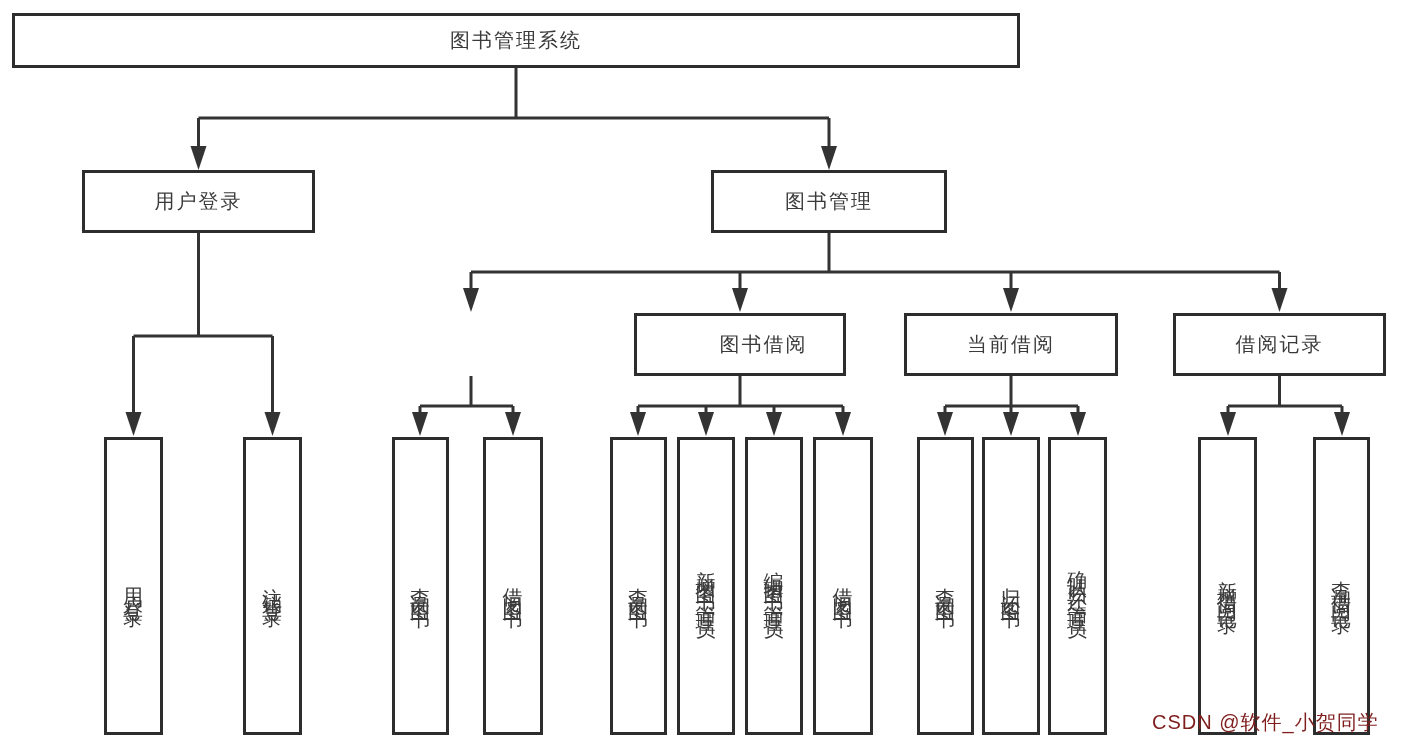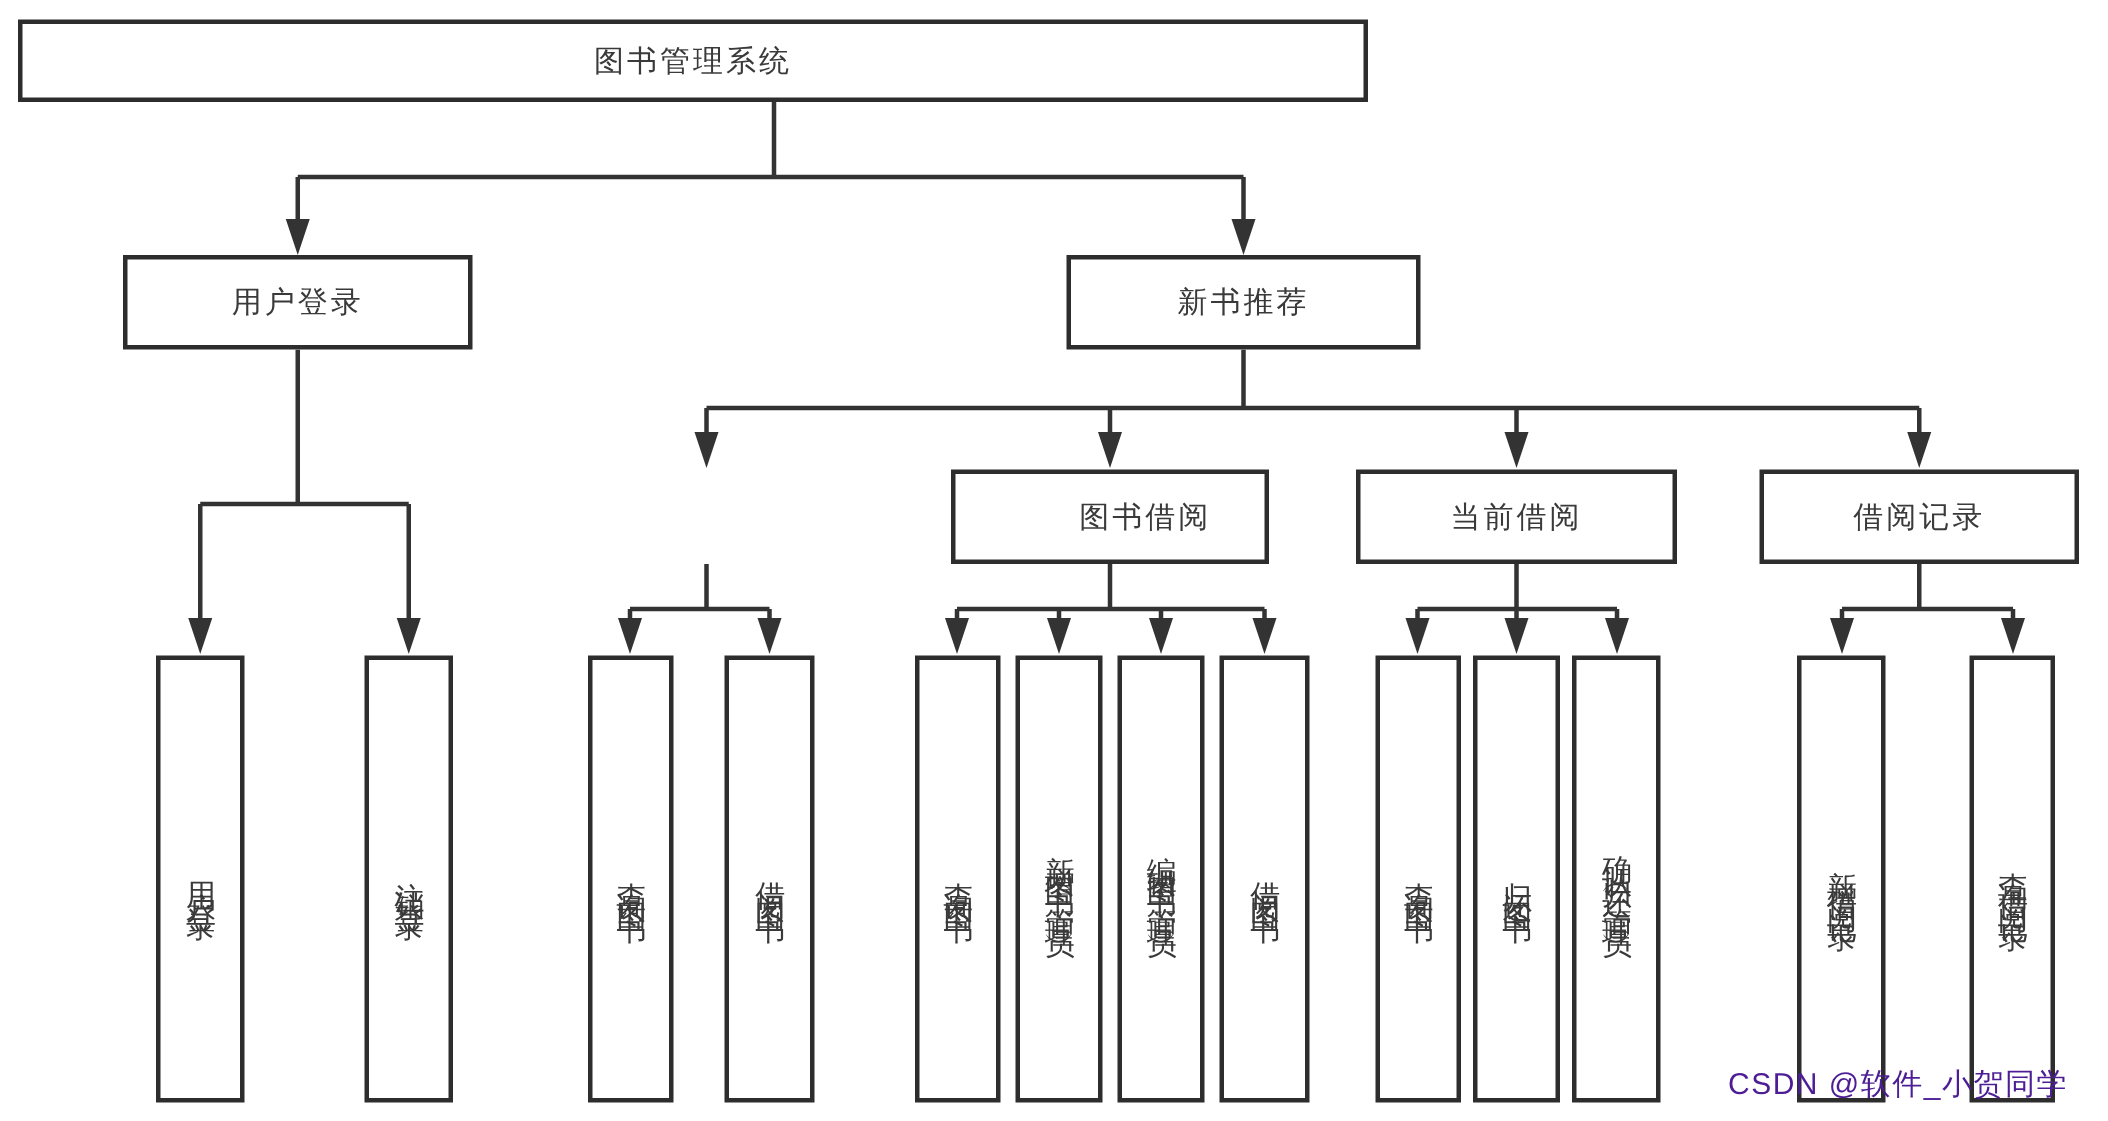--- a/index.html
+++ b/index.html
@@ -50,26 +50,26 @@
     line-height: 1;
     letter-spacing: 7px;
     white-space: nowrap;
   }
   .watermark {
     position: absolute;
     left: 1152px;
     top: 709px;
     z-index: 2;
     font-size: 20px;
-    color: #4c1d95;
+    color: #7f1d1d;
     letter-spacing: 1px;
     white-space: nowrap;
   }
   
-  #n-root        { left: 12px;   top: 13px;  width: 900px; height: 55px; }
+  #n-root        { left: 12px;   top: 13px;  width: 1008px; height: 55px; }
   #n-login       { left: 82px;   top: 170px; width: 233px;  height: 63px; }
   #n-mgmt        { left: 711px;  top: 170px; width: 236px;  height: 63px; }
   #n-rec         { left: 364px;  top: 313px; width: 214px;  height: 63px; }
   #n-borrow      { left: 634px;  top: 313px; width: 212px;  height: 63px; padding-left: 47px; }
   #n-current     { left: 904px;  top: 313px; width: 214px;  height: 63px; }
   #n-records     { left: 1173px; top: 313px; width: 213px;  height: 63px; }
   #l-user-login  { left: 104px;  width: 59px; }
   #l-logout      { left: 243px;  width: 59px; }
   #l-rec-query   { left: 392px;  width: 57px; }
   #l-rec-borrow  { left: 483px;  width: 60px; }
@@ -132,21 +132,21 @@
   </svg>
 
   <div id="n-root" class="node">
     <span>图书管理系统</span>
   </div>
 
   <div id="n-login" class="node">
     <span>用户登录</span>
   </div>
   <div id="n-mgmt" class="node">
-    <span>新书推荐</span>
+    <span>图书管理</span>
   </div>
 
   <div id="n-borrow" class="node">
     <span>图书借阅</span>
   </div>
   <div id="n-records" class="node">
     <span>借阅记录</span>
   </div>
   <div id="n-current" class="node">
     <span>当前借阅</span>

